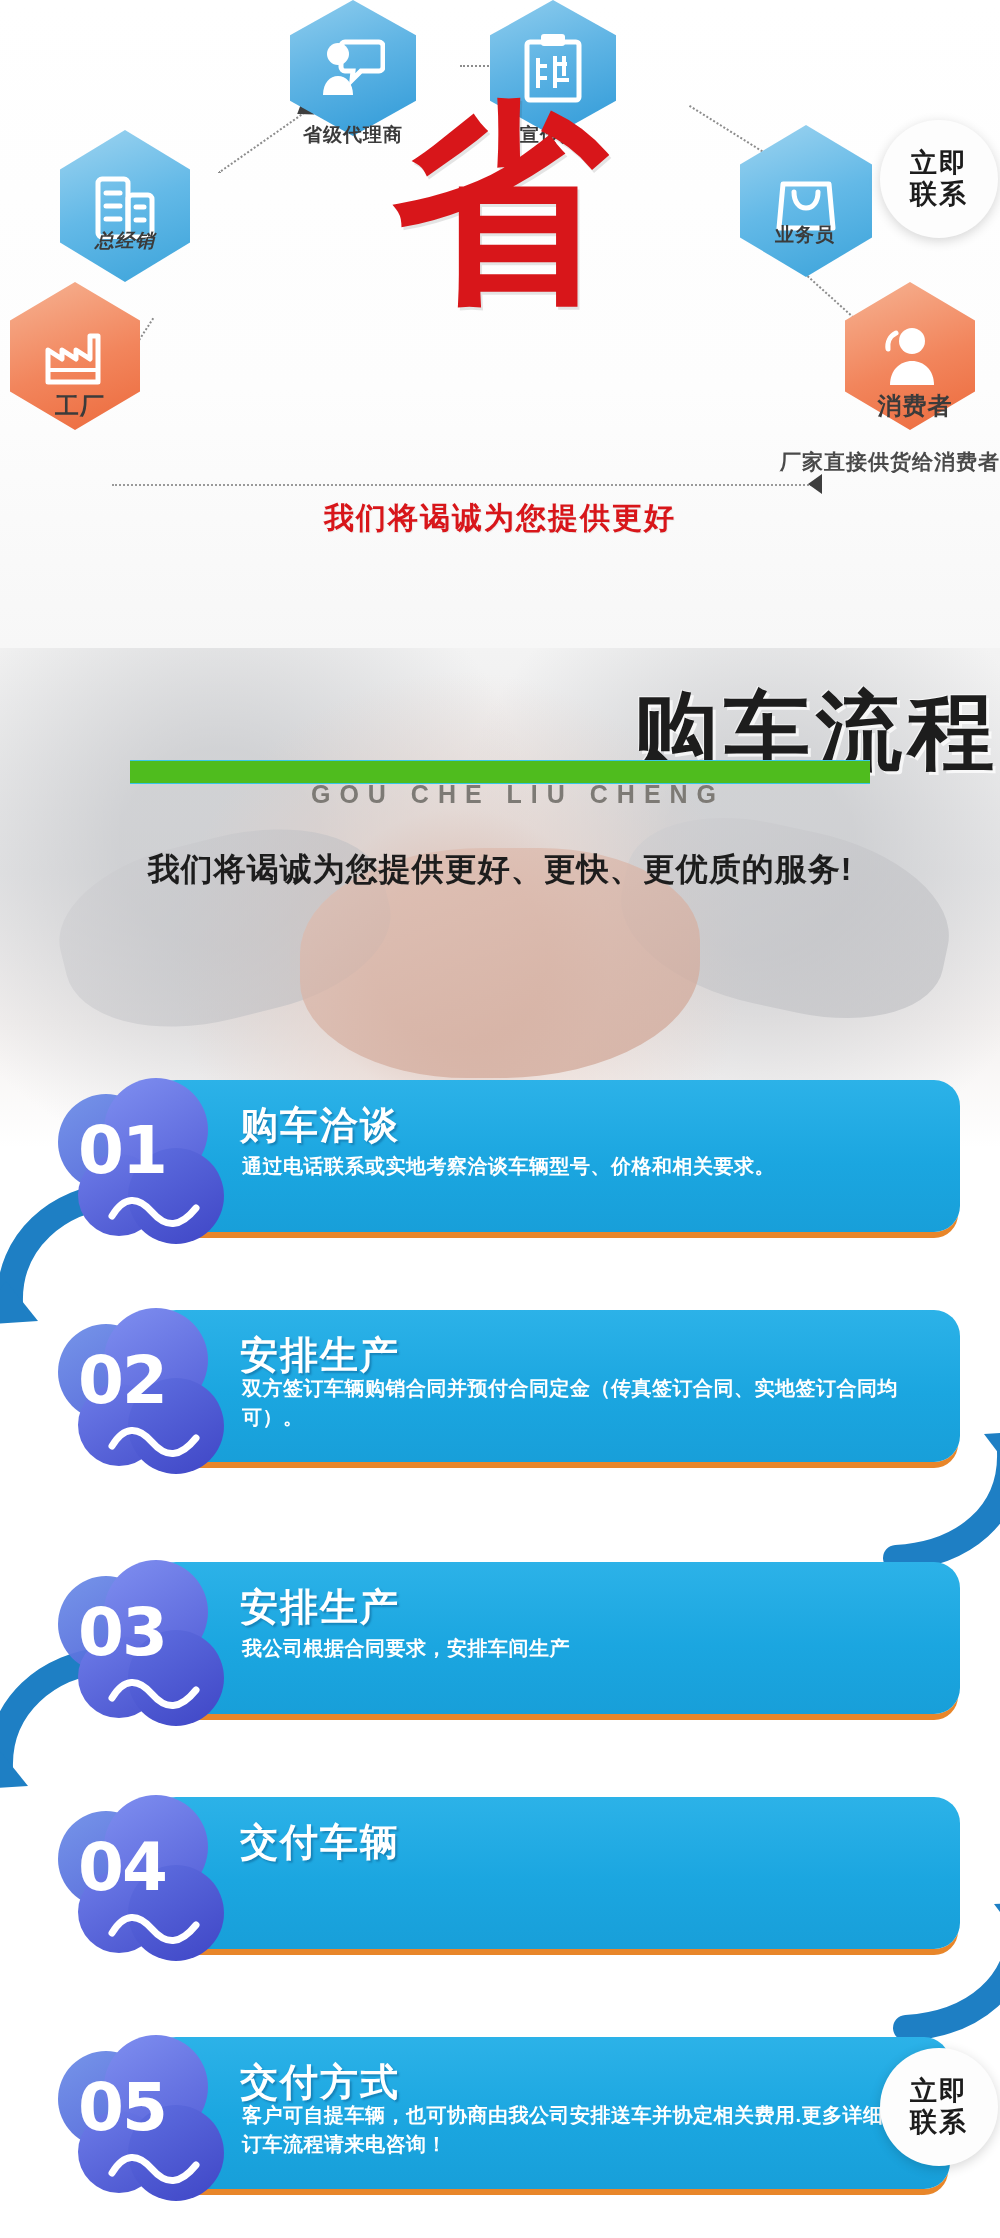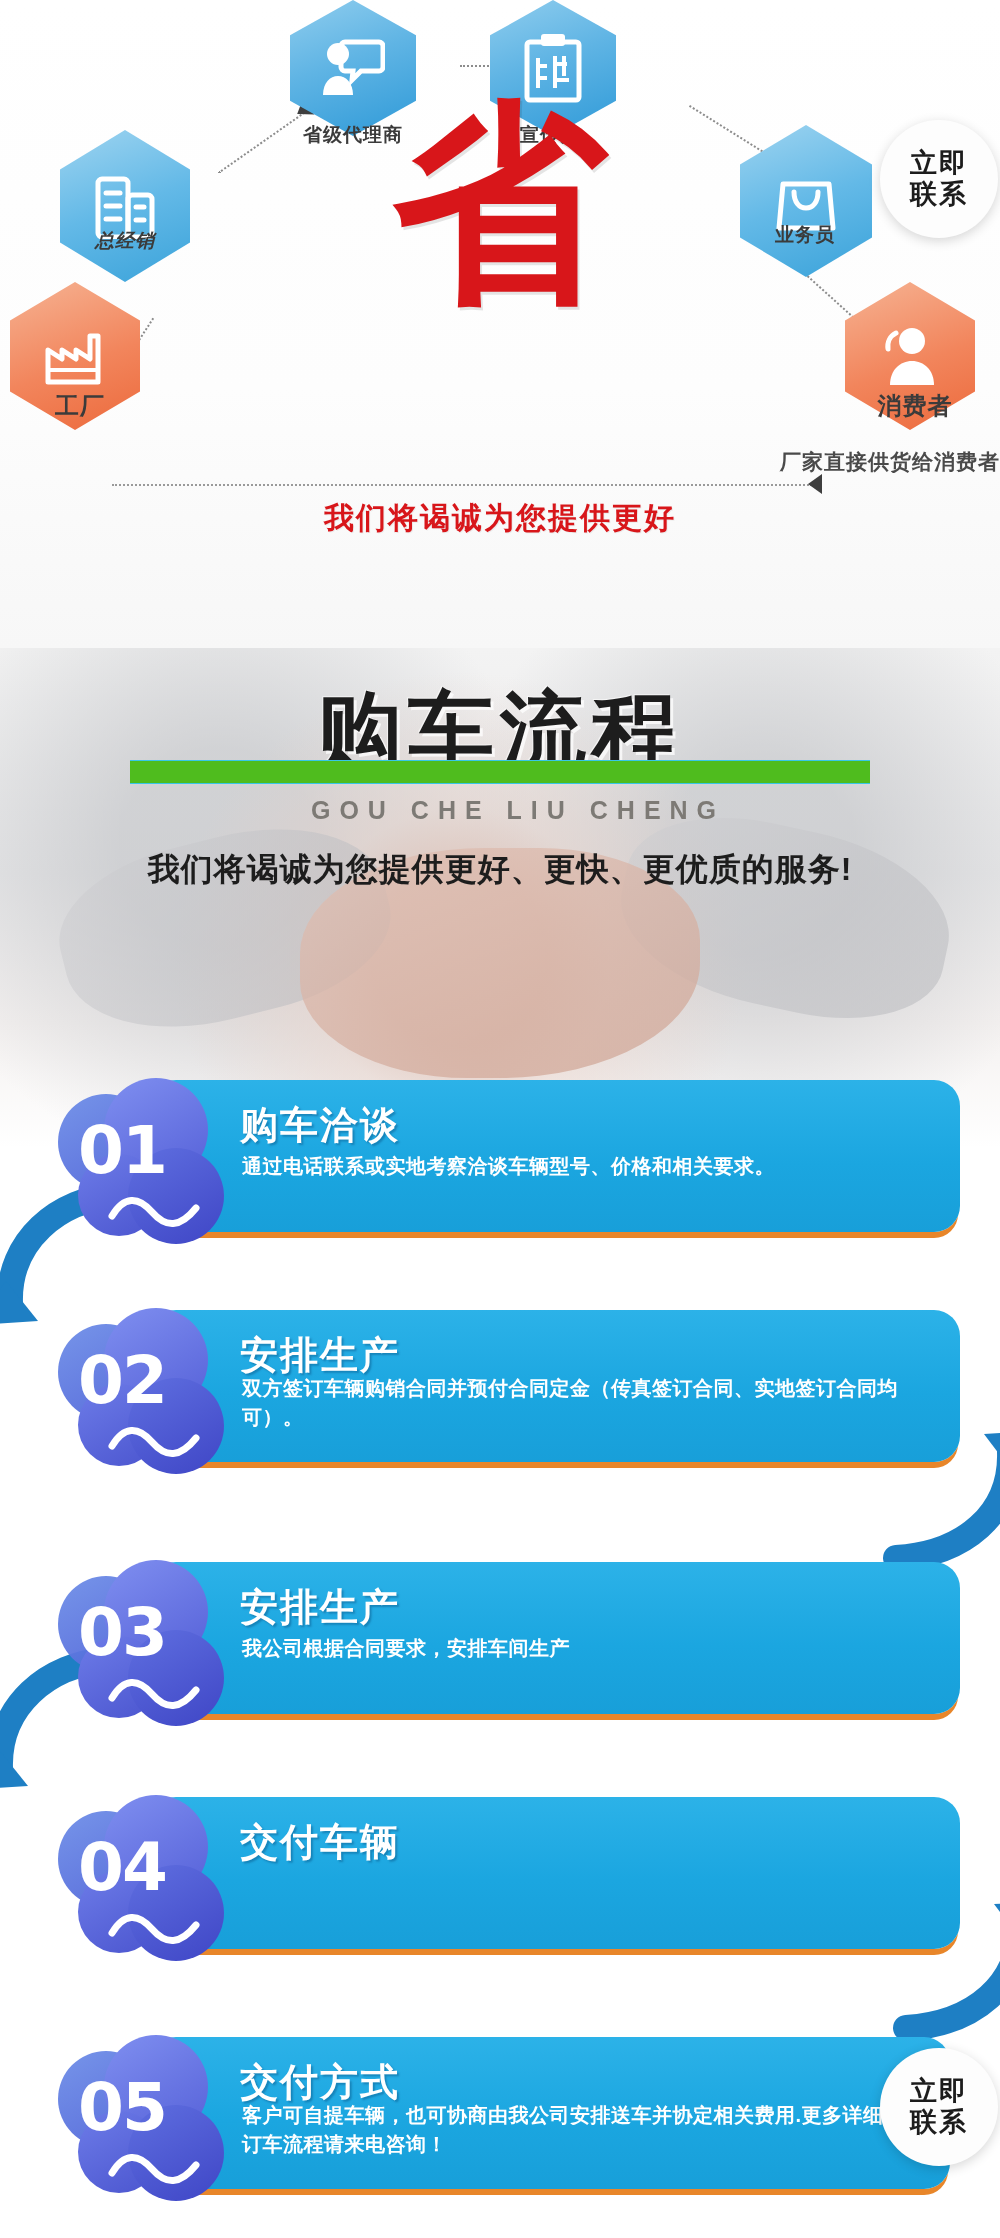--- a/index.html
+++ b/index.html
@@ -49,26 +49,26 @@
   .handshake{position:absolute;left:0;top:0;width:1000px;height:500px;
        background:
          radial-gradient(circle at 46% 62%, rgba(222,196,186,.85) 0 14%, rgba(230,210,202,.55) 24%, rgba(255,255,255,0) 46%),
          radial-gradient(circle at 22% 40%, rgba(186,188,192,.55) 0 12%, rgba(255,255,255,0) 38%),
          radial-gradient(circle at 76% 42%, rgba(186,188,192,.55) 0 12%, rgba(255,255,255,0) 38%),
          linear-gradient(180deg,#f3f3f3 0%,#e9e9ea 45%,#f4f1f0 75%,#ffffff 100%);
        filter:blur(0.4px);}
   .hand{position:absolute;background:linear-gradient(135deg,#cfcfd2 0%,#b6b7bb 100%);
         opacity:.55;border-radius:40% 46% 40% 46%;}
 
-  .pct-title{position:absolute;left:0;right:0;top:40px;text-align:center;
+  .pct-title{position:absolute;left:0;right:0;top:40px;text-align:right;
        font-size:86px;font-weight:900;color:#1d1d1d;letter-spacing:6px;line-height:1;
        text-shadow:3px 3px 0 rgba(255,255,255,.75), -1px -1px 0 rgba(255,255,255,.6);}
   .greenbar{position:absolute;left:130px;top:113px;width:740px;height:22px;background:#4fbc1e;
        box-shadow:0 1px 0 #38c6e8, 0 -1px 0 #38c6e8;}
-  .pinyin{position:absolute;left:0;right:0;top:148px;text-align:center;
+  .pinyin{position:absolute;left:0;right:0;top:132px;text-align:center;
        font-size:25px;letter-spacing:9px;color:#7d7a75;font-weight:700;padding-left:36px;}
   .slogan{position:absolute;left:0;right:0;top:200px;text-align:center;
        font-size:32px;font-weight:900;color:#1d1d1d;letter-spacing:1px;}
 
   
   .step{position:absolute;left:0;width:1000px;height:185px;}
   .card{position:absolute;left:150px;top:14px;width:810px;height:152px;border-radius:26px;
         background:linear-gradient(180deg,#2cb2e8 0%,#1ba6e0 55%,#189fd9 100%);
         box-shadow:0 8px 0 -2px #e8862a;}
   .card.w5{width:800px;}

